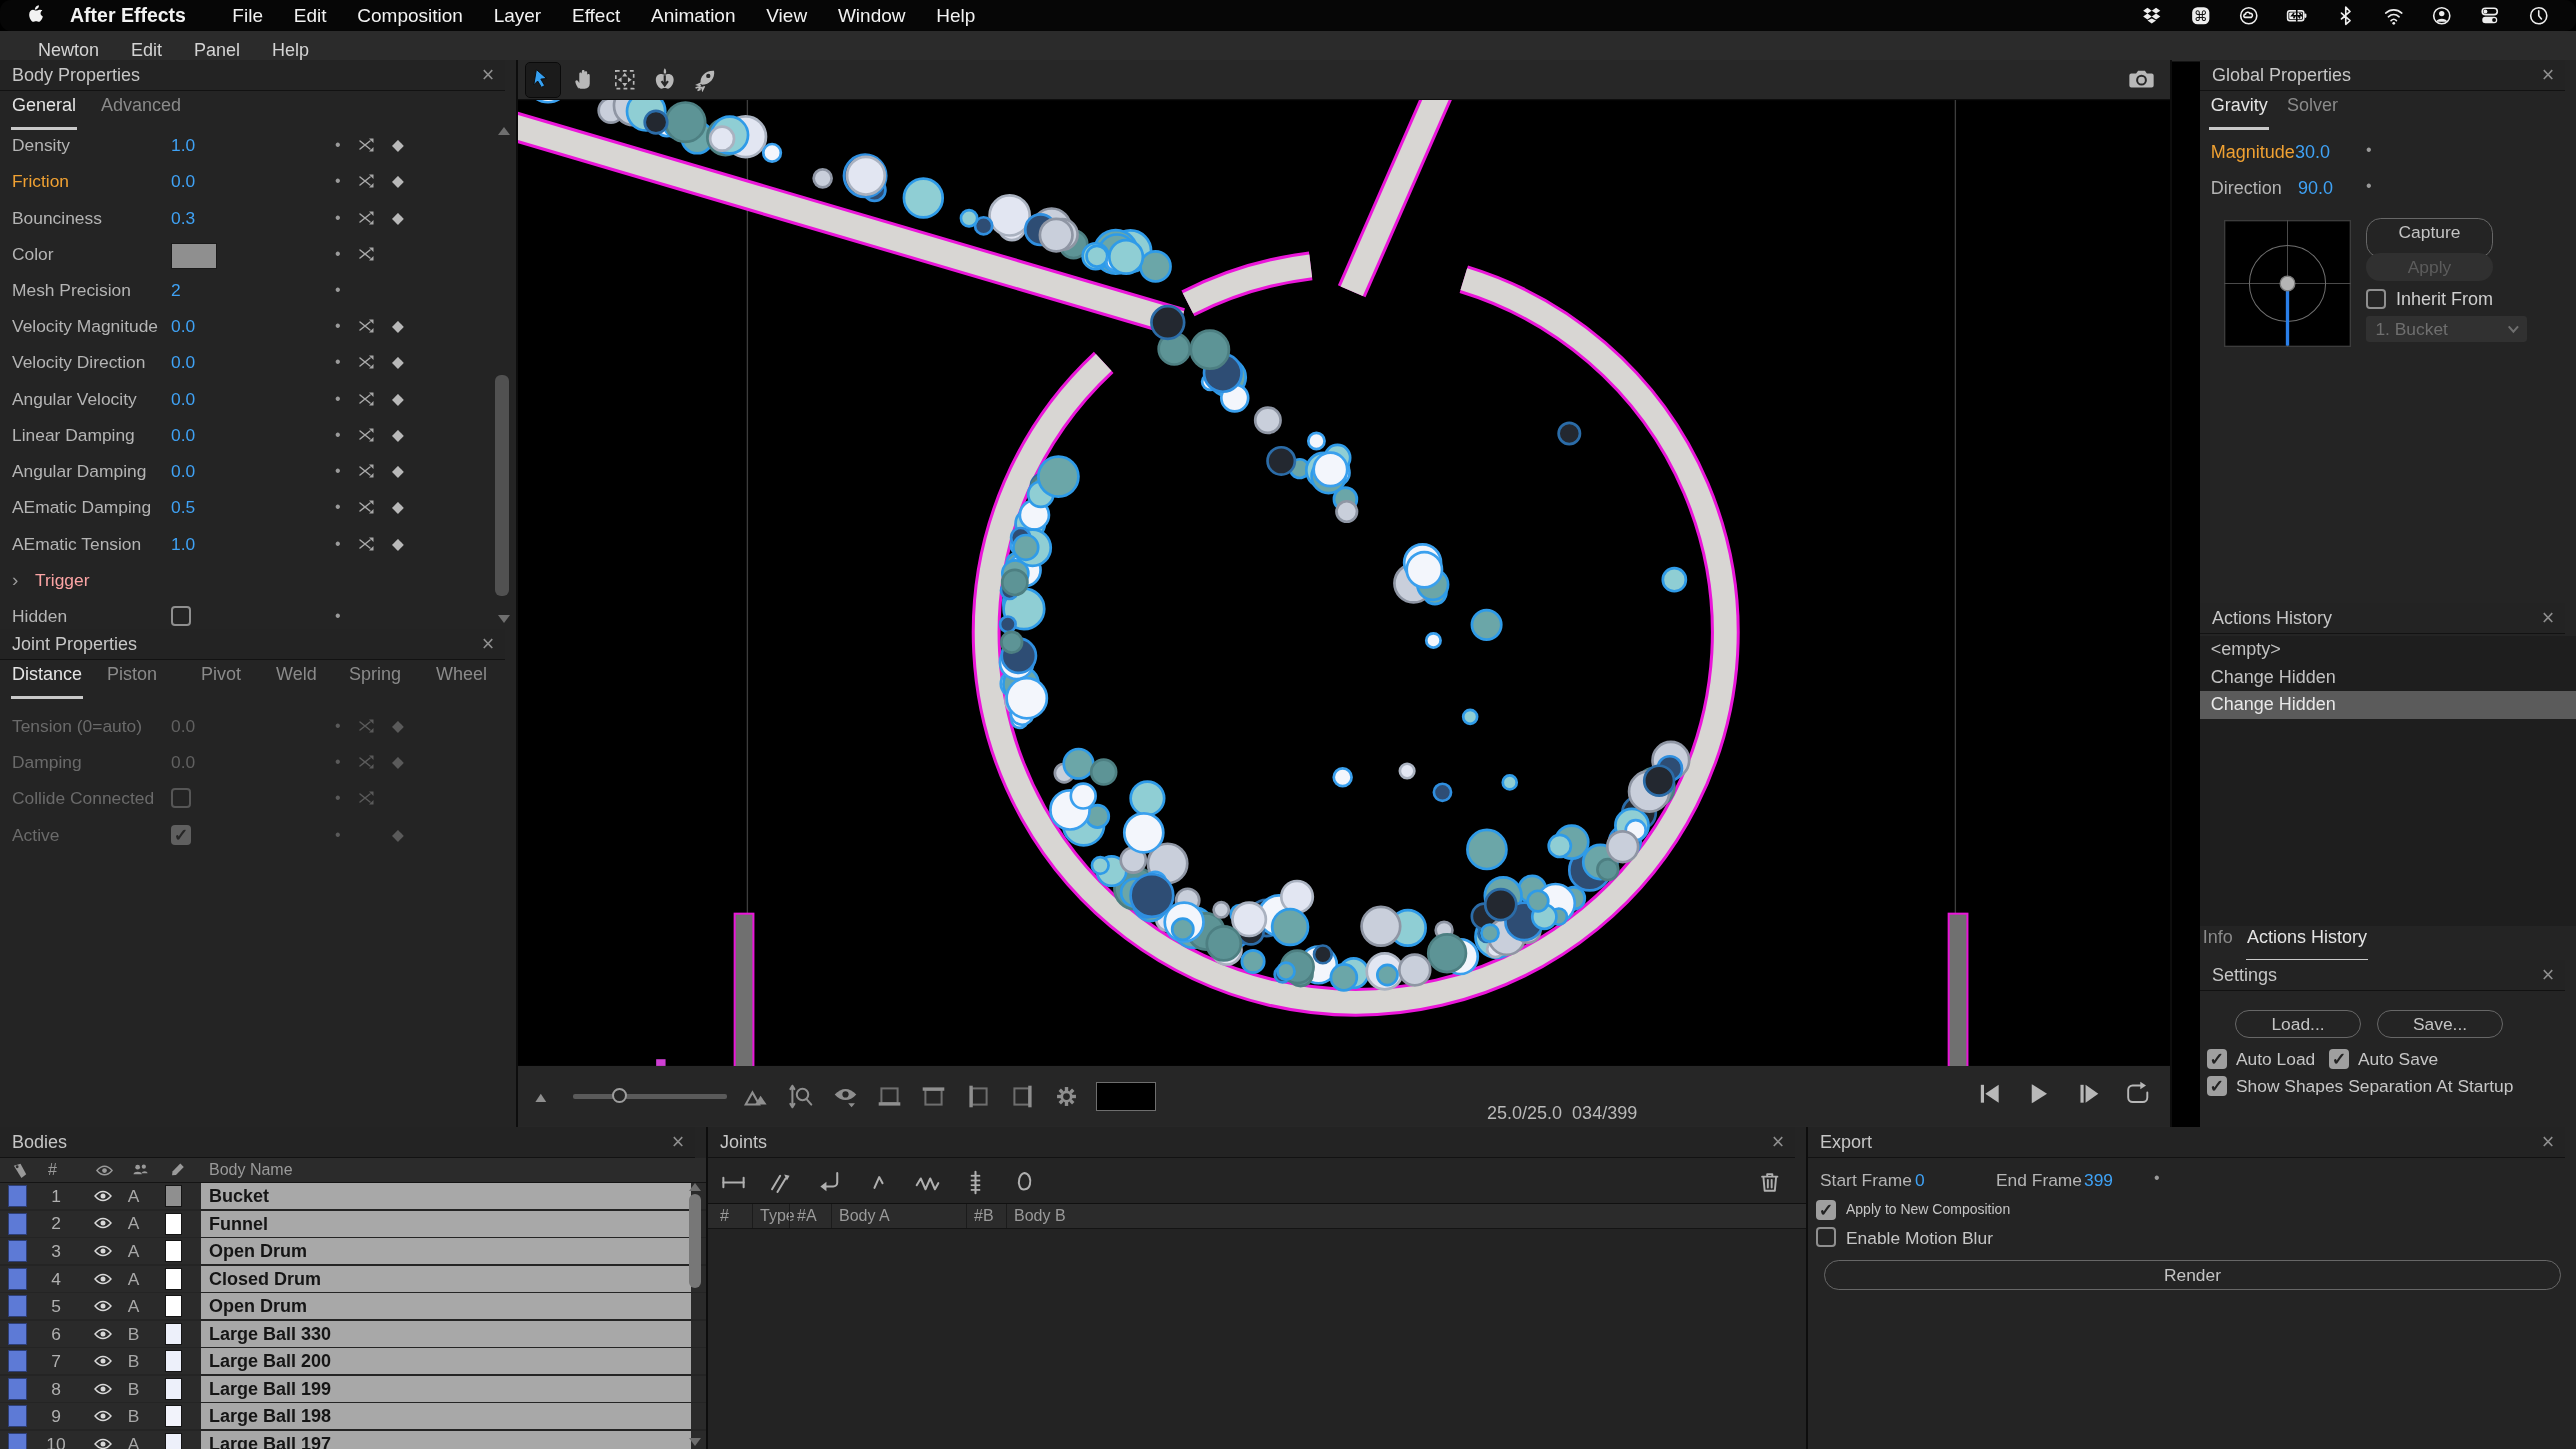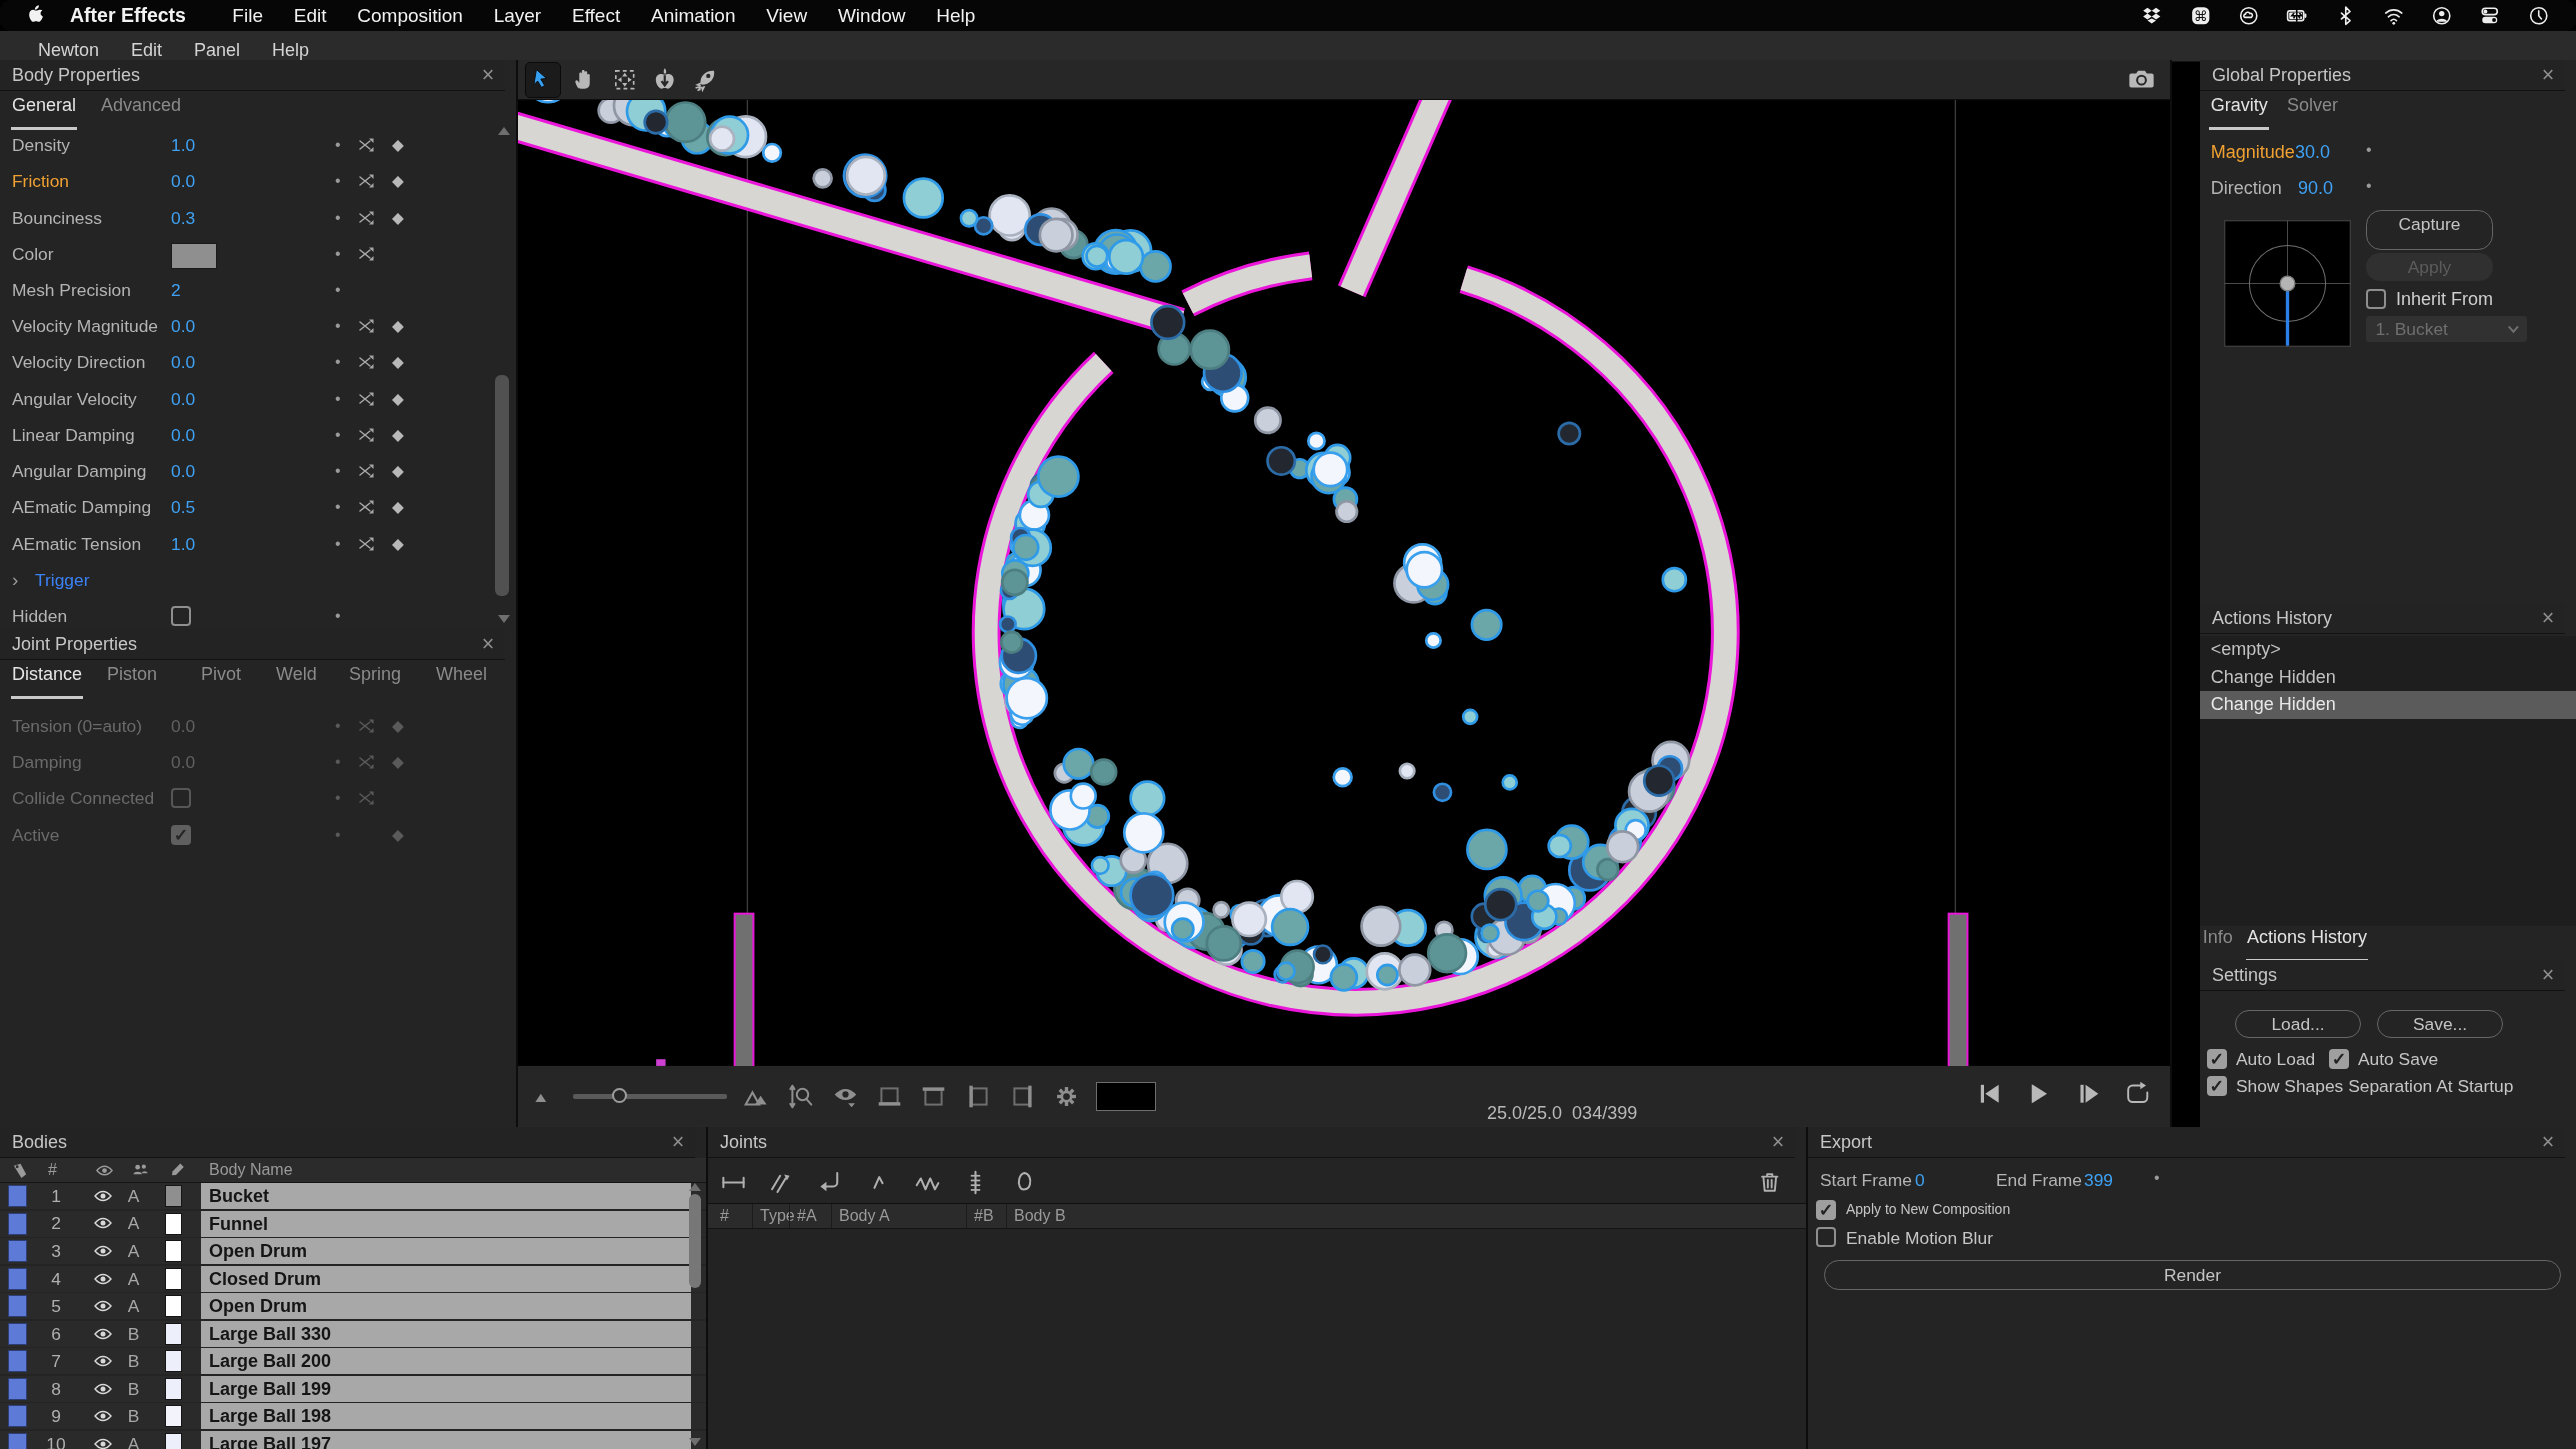--- a/index.html
+++ b/index.html
@@ -288,21 +288,21 @@
         <span class="prow-dot" style="top: 9.4px;">•</span>
         <span class="prow-rnd" style="top: 8px;">
           <svg width="20" height="20" viewBox="0 0 40 40" style="color:#a8a8a8">
             <path d="M4 28L24 12M4 12l20 16" fill="none" stroke="currentColor" stroke-width="3" stroke-linecap="round" stroke-linejoin="round"></path>
             <path d="M22 7h9v9zM22 33h9v-9z" fill="currentColor"></path>
           </svg>
         </span>
         <span class="prow-kf" style="top: 9.4px;">◆</span>
       </div>
       <div style="position: absolute; left: 0px; top: 502px; width: 100%; height: 36px;">
-        <span class="prow-label" style="top: 8px; left: 35px; color: #3b82f6;">Trigger</span>
+        <span class="prow-label" style="top: 8px; left: 35px; color: #fca5a5;">Trigger</span>
         <span style="position: absolute; left: 12px; top: 6.7px; font-size: 19px; color: rgb(154, 154, 154);">›</span>
       </div>
       <div style="position: absolute; left: 0px; top: 538px; width: 100%; height: 36px;">
         <span class="prow-label" style="top: 8px;">Hidden</span>
         <div class="cbox un" style="left: 171px; top: 8px;"></div>
         <span class="prow-dot" style="top: 9.4px;">•</span>
       </div>
     </div>
 
   <div class="sb-track" style="left:494px;top:67px;width:17.4px;height:496px;background:transparent;">
@@ -743,21 +743,21 @@
 
   <svg class="abs" style="left:24px;top:160px;" width="127" height="127" viewBox="0 0 190 190">
     <rect x="1" y="1" width="188" height="188" fill="#000" stroke="#3c3c3c" stroke-width="2"></rect>
     <line x1="0" y1="95" x2="190" y2="95" stroke="#4a4a4a" stroke-width="1.5"></line>
     <line x1="95" y1="0" x2="95" y2="190" stroke="#4a4a4a" stroke-width="1.5"></line>
     <circle cx="95" cy="95" r="57" fill="none" stroke="#6e6e6e" stroke-width="1.5"></circle>
     <line x1="95" y1="95" x2="95" y2="188" stroke="#2a7fe8" stroke-width="5"></line>
     <circle cx="95" cy="95" r="11" fill="#b4b4b4" stroke="#7a7a7a" stroke-width="2"></circle>
   </svg>
 
-  <div class="btn" style="left:166px;top:150px;width:127px;height:40px;line-height:27px;">Capture</div>
+  <div class="btn" style="left:166px;top:158px;width:127px;height:40px;line-height:27px;">Capture</div>
   <div class="btn disabled" style="left:166px;top:193px;width:127px;height:28px;line-height:28px;">Apply</div>
 
   <div class="cbox un" style="left:166px;top:229px;"></div>
   <span class="abs" style="left:196px;top:229px;font-size:18px;color:#cfcfcf;">Inherit From</span>
 
   <div class="abs" style="left:166px;top:256px;width:161px;height:25.5px;background:#313131;border-radius:3.4px;">
     <span style="position:absolute;left:9.4px;top:2.7px;font-size:17.4px;color:#6f6f6f;">1. Bucket</span>
     <svg style="position:absolute;right:6.7px;top:6.7px;" width="14.8" height="12" viewBox="0 0 22 18">
         <polyline points="4,5 11,13 18,5" fill="none" stroke="#6f6f6f" stroke-width="3"></polyline>
       </svg>

